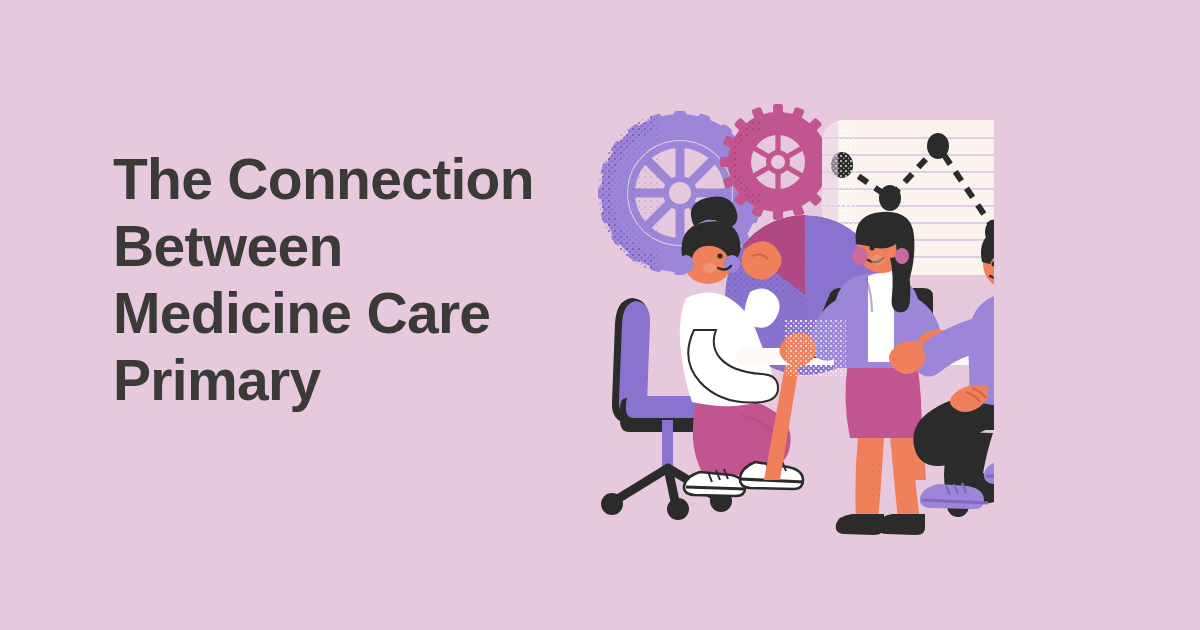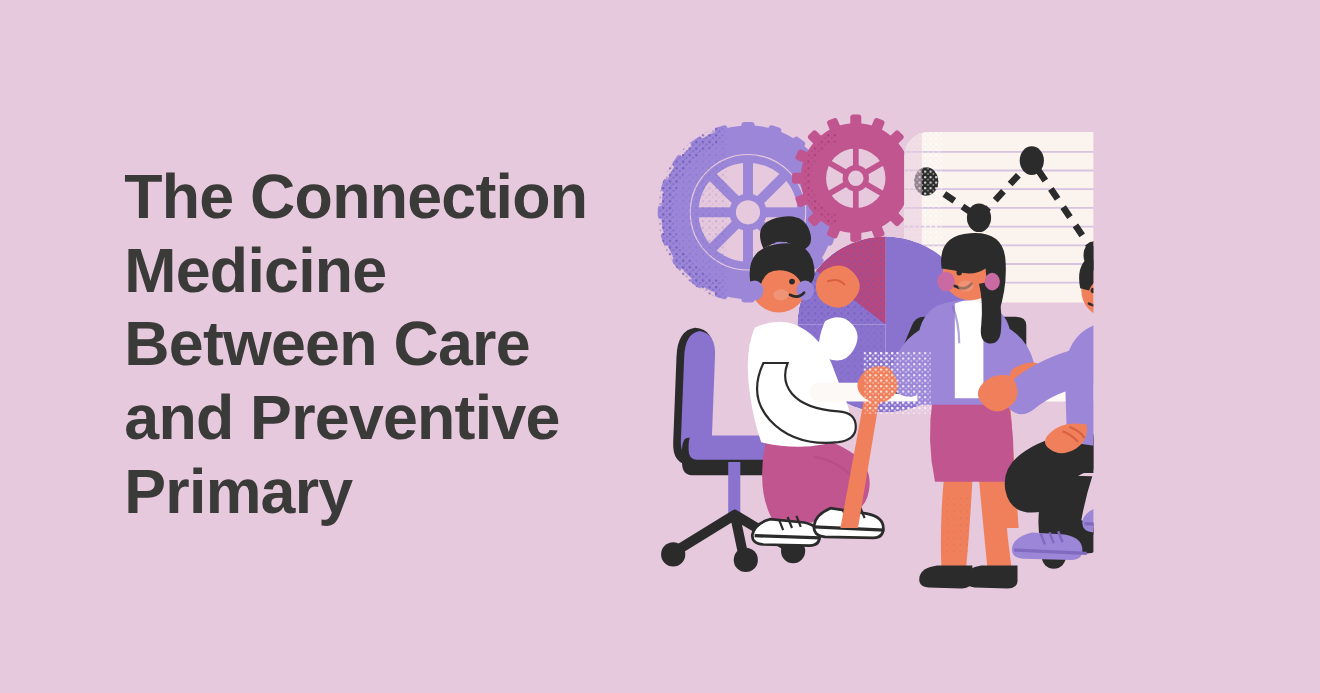--- a/index.html
+++ b/index.html
@@ -46,23 +46,22 @@
   }
   #illustration svg { display:block; }
 </style>
 </head>
 <body>
 
 <div id="banner">
 
   <div id="headline">
     <span class="line">The Connection</span>
-    <span class="line">Medicine</span>
-    <span class="line">Between Care</span>
-    <span class="line">and Preventive</span>
+    <span class="line">Between</span>
+    <span class="line">Medicine Care</span>
     <span class="line">Primary</span>
   </div>
 
   <div id="illustration">
     <svg width="610" height="470" viewBox="0 0 610 470" xmlns="http://www.w3.org/2000/svg">
       <defs>
 
         <pattern id="stipple" width="6" height="6" patternUnits="userSpaceOnUse">
           <rect width="6" height="6" fill="none"></rect>
           <circle cx="1" cy="1" r="1.1" fill="#6f58b8" opacity=".85"></circle>

